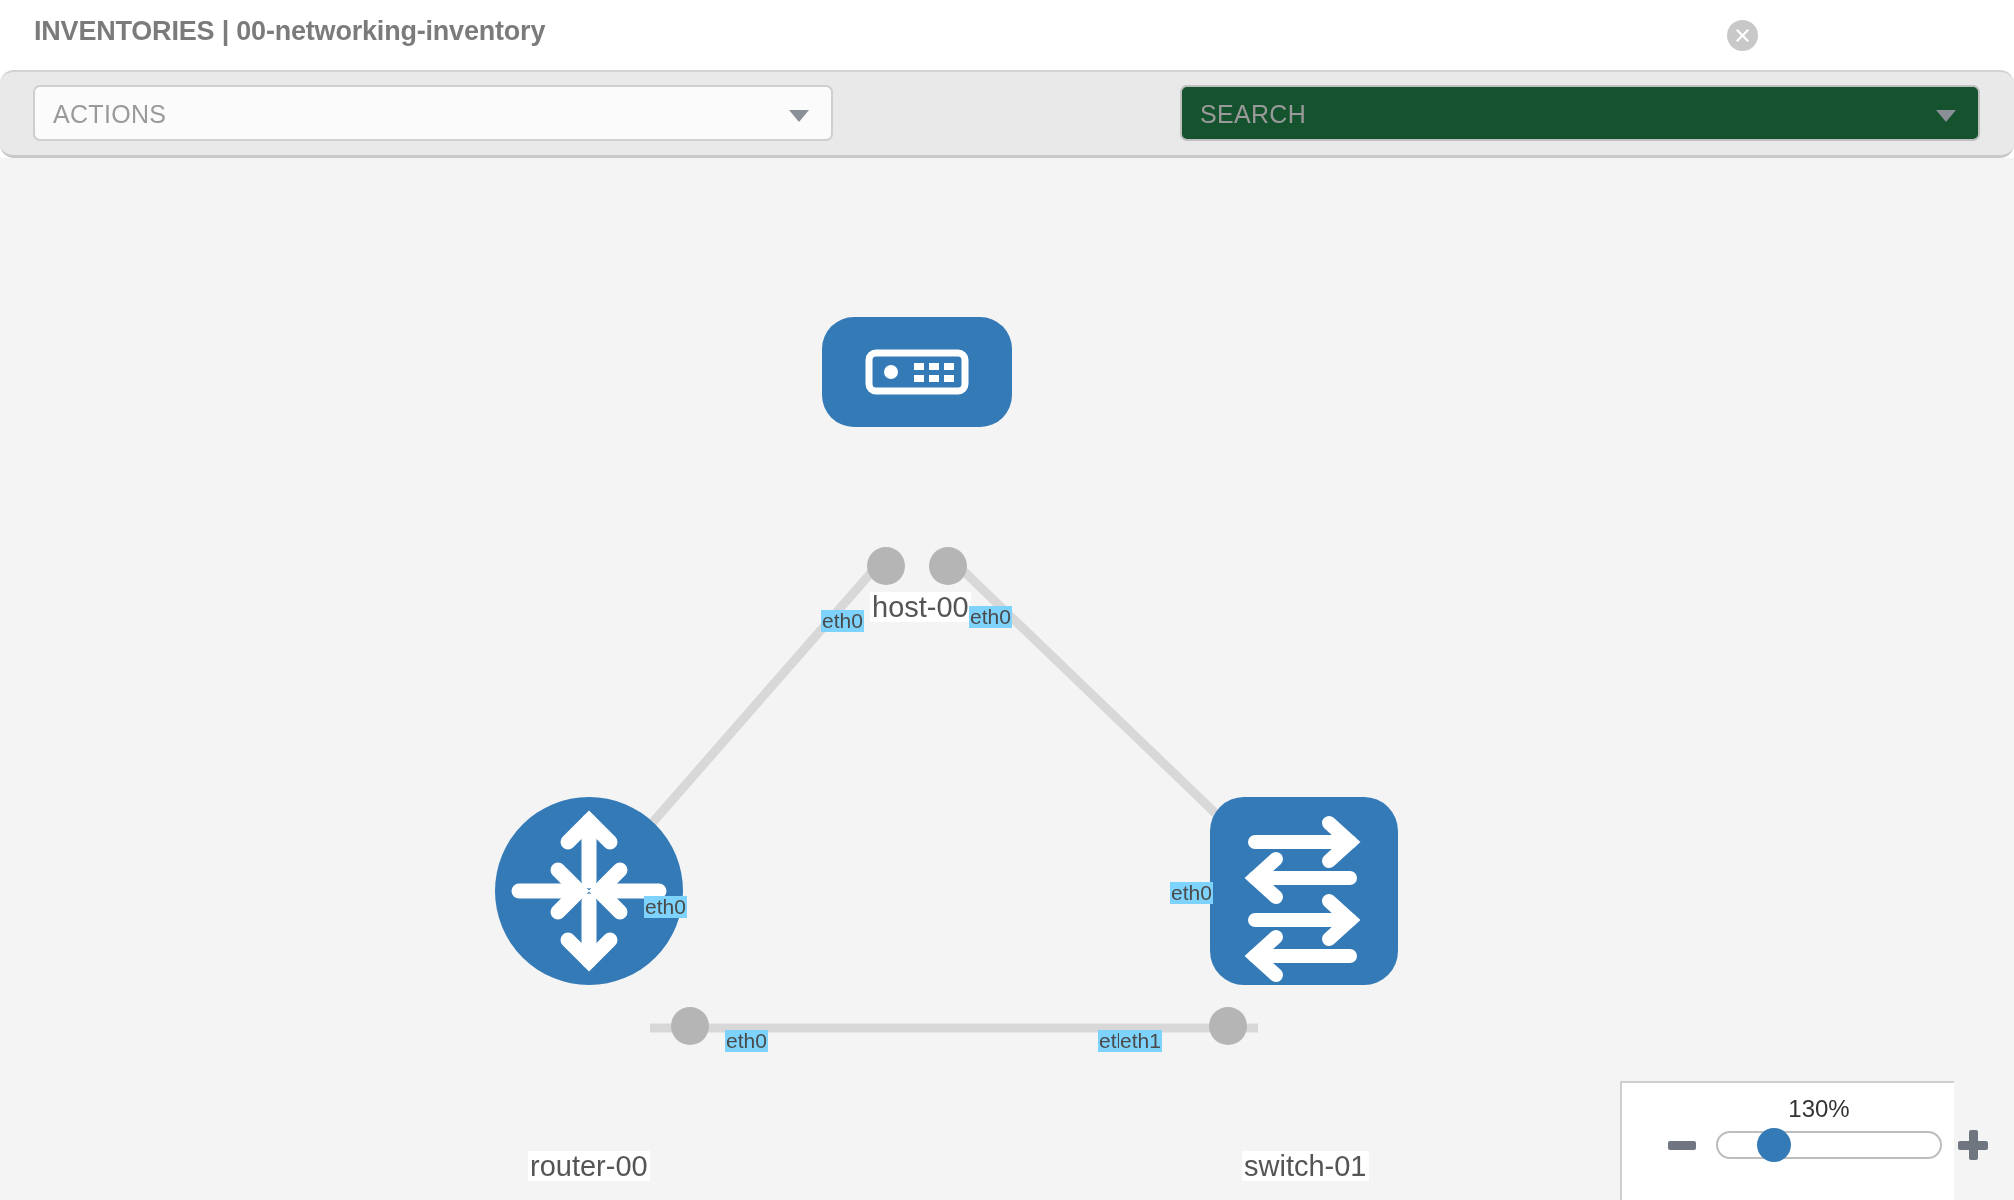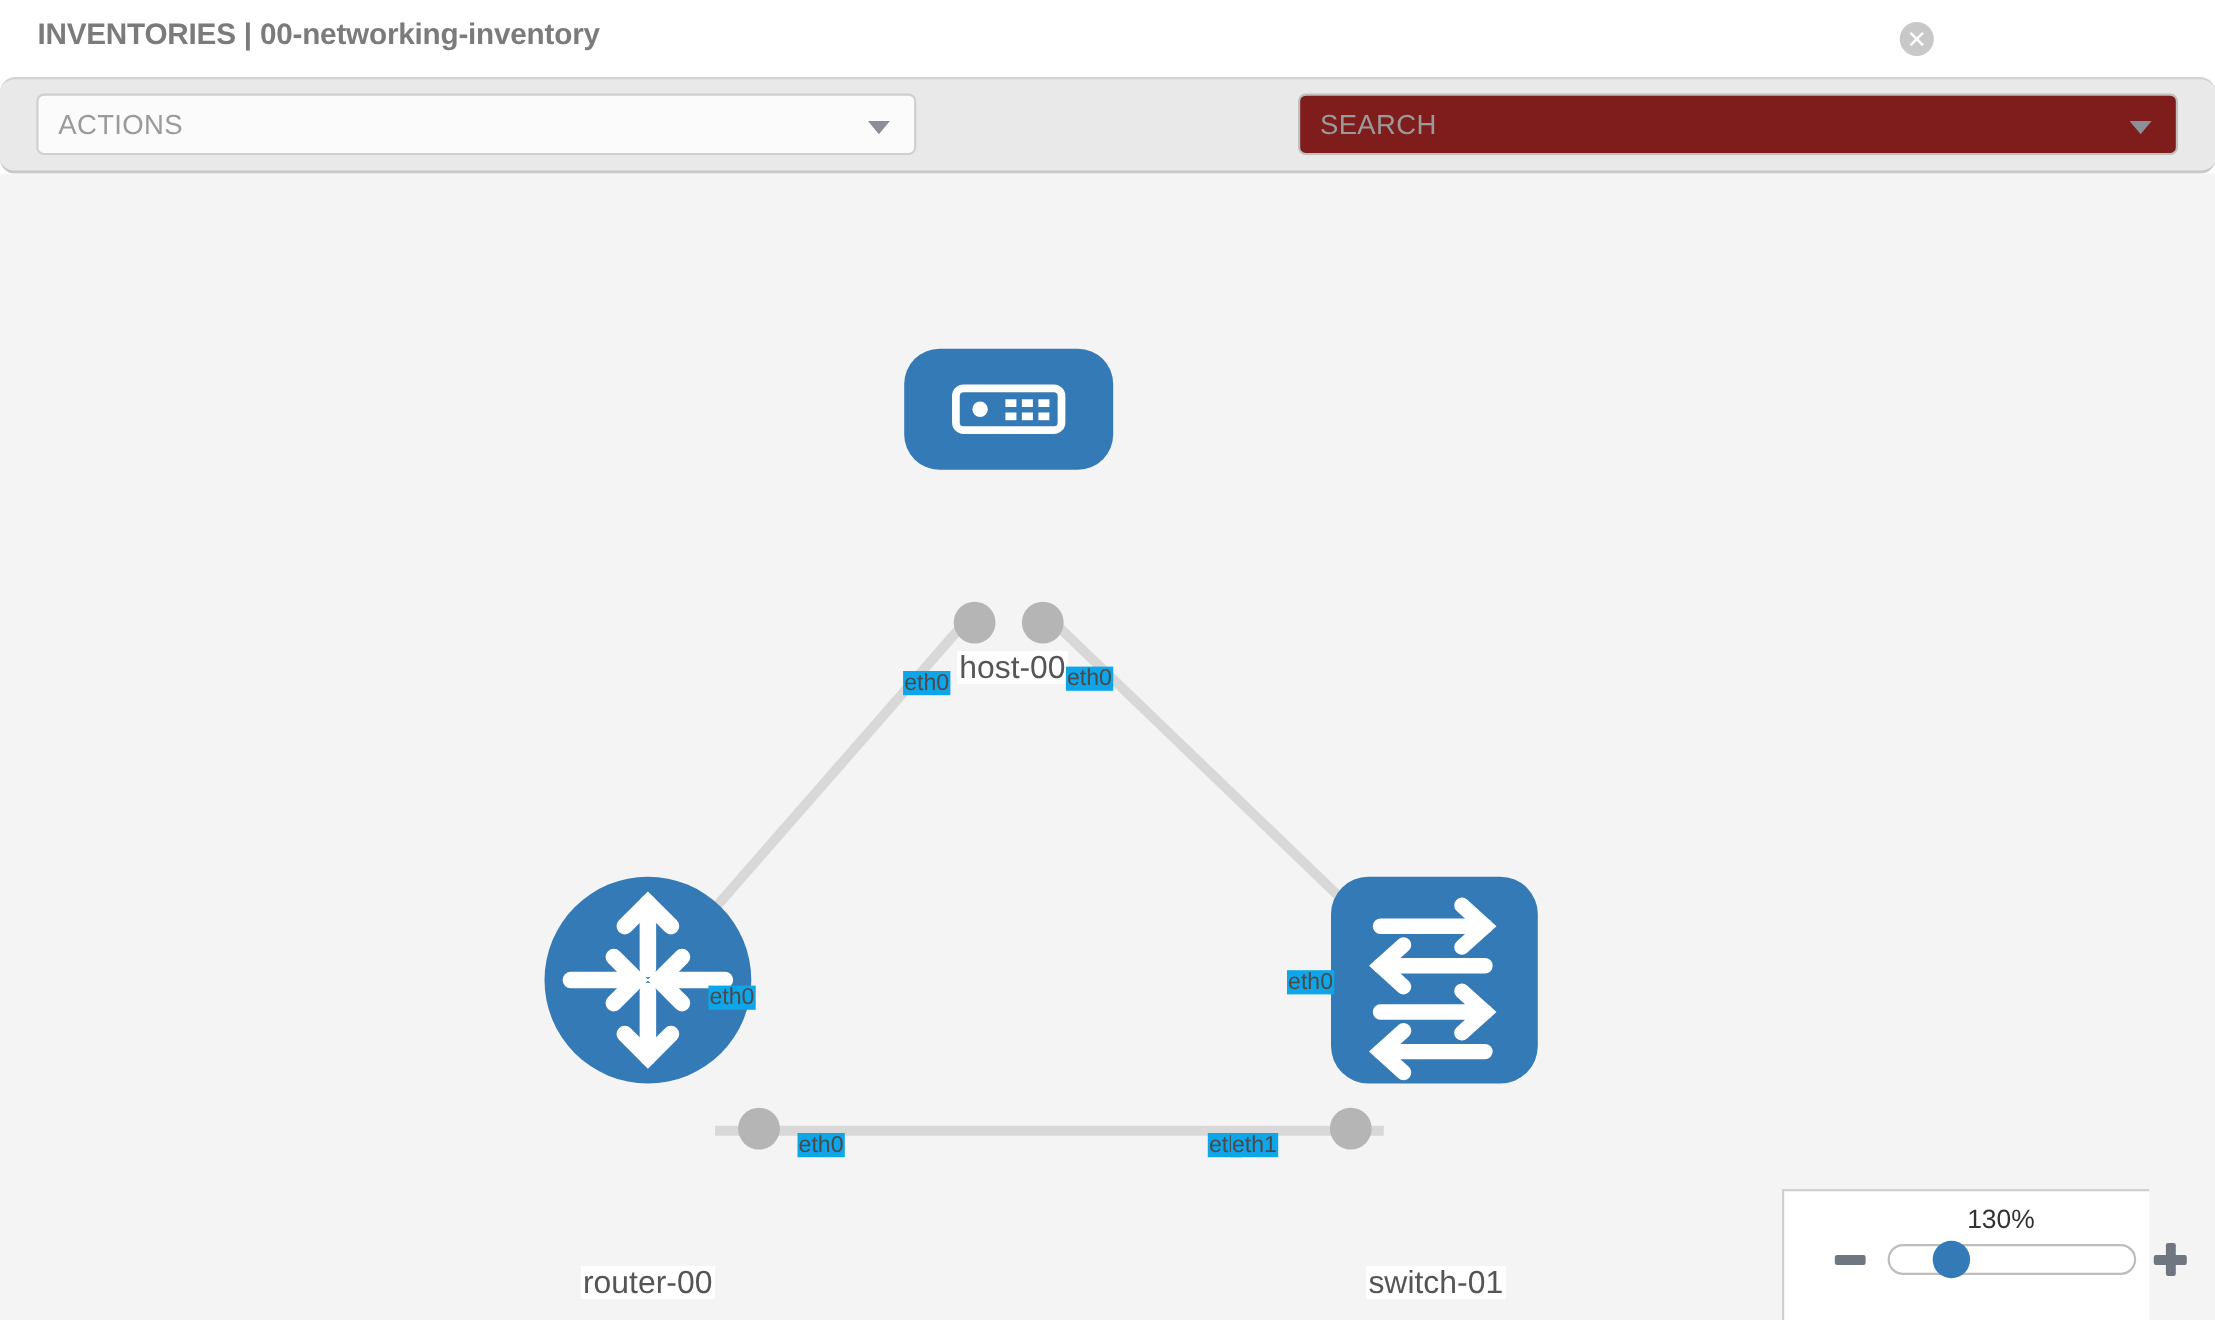--- a/index.html
+++ b/index.html
@@ -109,21 +109,21 @@
   .tool-icon svg { display: block; }
   #wrench-btn { left: 1040px; top: 86px; }
   #key-btn    { left: 1110px; top: 86px; }
 
   .search-box {
     position: absolute;
     left: 1180px;
     top: 13px;
     width: 800px;
     height: 56px;
-    background: #7f1d1d;
+    background: #14532d;
     border: 2px solid #bfbfbf;
     border-radius: 7px;
     cursor: text;
   }
   .search-box .label {
     position: absolute;
     left: 18px;
     top: 13px;
     font-size: 25px;
     color: #9a9a9a;
@@ -153,21 +153,21 @@
     color: #555555;
     background: #ffffff;
     white-space: nowrap;
     line-height: 1.05;
     padding: 0 2px;
   }
   .iface-label {
     position: absolute;
     font-size: 21px;
     color: #4a4a4a;
-    background: #0ea5e9;
+    background: #7dd3fc;
     white-space: nowrap;
     line-height: 1.05;
     padding: 0 1px;
   }
 
   
   .zoom-panel {
     position: absolute;
     left: 1620px;
     top: 1081px;

